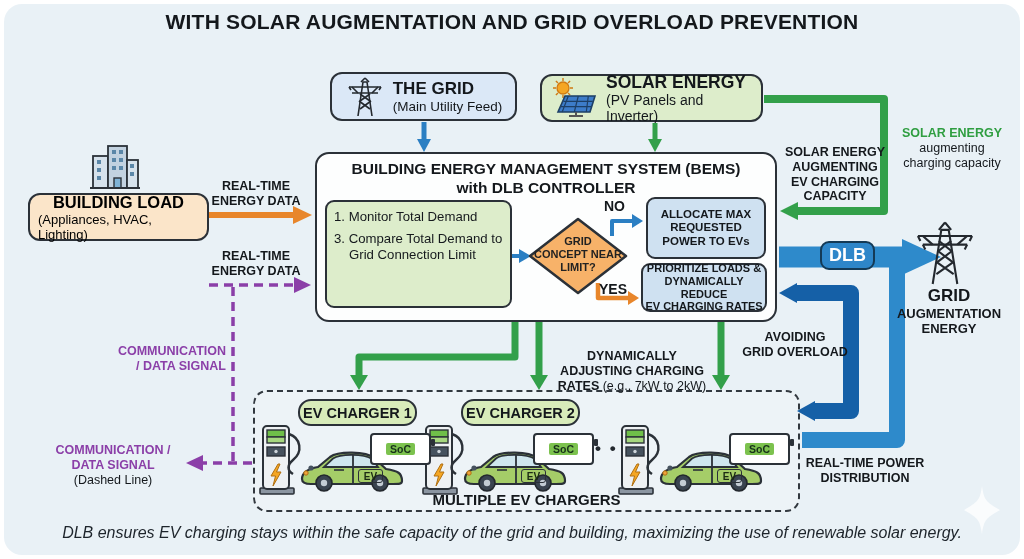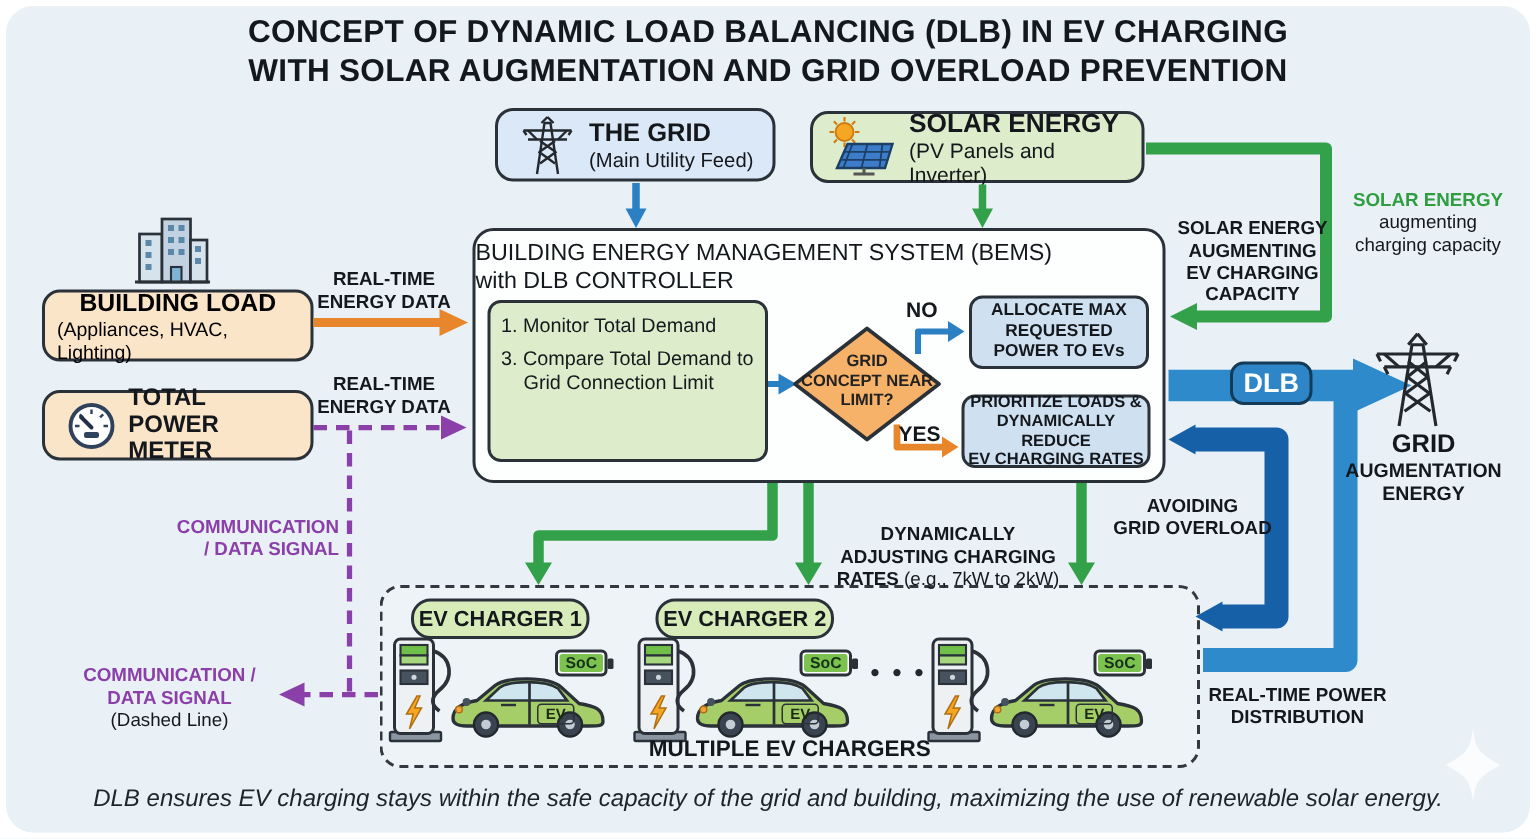--- a/index.html
+++ b/index.html
@@ -31,56 +31,56 @@
   .solar-box .t-main{font-size:17.5px}
   .solar-box .t-sub{font-size:14px}
   .bload-box{left:28px;top:193px;width:181px;height:48px;background:var(--box-peach);flex-direction:column;gap:0}
   .bload-box .t-main{font-size:16.5px}
   .bload-box .t-sub{font-size:13px}
   .meter-box{left:28px;top:260px;width:181px;height:47px;background:var(--box-peach)}
   .meter-box .t-main{font-size:16px;line-height:1.1}
 
   .bems-box{left:315px;top:152px;width:462px;height:170px;background:#fdfefe;border-radius:14px;z-index:1;
     border:2.5px solid var(--outline);position:absolute}
-  .bems-title{position:absolute;top:6px;left:0;width:100%;font-weight:normal;font-size:15.5px;line-height:1.2;color:var(--ink)}
+  .bems-title{position:absolute;top:6px;left:0;width:100%;text-align:center;font-weight:bold;font-size:15.5px;line-height:1.2;color:var(--ink)}
   .steps-box{position:absolute;left:325px;top:200px;width:187px;height:108px;background:var(--box-green);
     border:2px solid var(--outline);border-radius:9px;padding:7px 7px;z-index:1;font-size:13.2px;color:#15191d;line-height:1.22}
   .steps-box .step{padding-left:15px;text-indent:-15px;margin-bottom:6px}
   .decision{position:absolute;border:2px solid var(--outline);border-radius:9px;background:var(--box-decision);
     display:flex;align-items:center;justify-content:center;text-align:center;font-weight:bold;color:var(--ink);z-index:1;line-height:1.18}
-  .allocate-box{left:646px;top:197px;width:120px;height:49px;font-size:11.5px}
+  .allocate-box{left:646px;top:197px;width:120px;height:62px;font-size:11.5px}
   .prioritize-box{left:641px;top:263px;width:126px;height:49px;font-size:11px}
   .diamond-label{position:absolute;left:528px;top:235px;width:100px;text-align:center;z-index:3;
     font-weight:bold;font-size:11px;line-height:1.18;color:#222}
   .branch-label{position:absolute;z-index:3;font-weight:bold;font-size:14px;color:var(--ink)}
 
   .lbl{position:absolute;z-index:3;text-align:center;font-weight:bold;font-size:12.5px;line-height:1.18;color:var(--ink)}
   .lbl .reg{font-weight:normal}
   .lbl-purple{color:var(--purple)}
   .lbl-green{color:var(--text-green)}
   .comm-mid{text-align:right}
 
   .dlb-badge{position:absolute;left:820px;top:241px;width:55px;height:29px;background:var(--dlb-fill);
     border:2.5px solid #143a56;border-radius:9px;color:#fff;font-weight:bold;font-size:18px;
     display:flex;align-items:center;justify-content:center;z-index:3}
 
   .chargers-box{position:absolute;left:253px;top:390px;width:547px;height:122px;border:2.5px dashed #32383f;
     border-radius:14px;z-index:1;background:rgba(255,255,255,.18)}
   .multiple-label{position:absolute;left:0;bottom:2px;width:100%;text-align:center;font-weight:bold;font-size:15px;color:var(--ink)}
   .charger-group{position:absolute;width:155px;height:105px;top:4px}
-  .ev-pill{position:absolute;left:16px;top:3px;width:119px;height:27px;background:var(--pill-green);
+  .ev-pill{position:absolute;left:40px;top:3px;width:119px;height:27px;background:var(--pill-green);
     border:2px solid var(--outline);border-radius:13px;display:flex;align-items:center;justify-content:center;
     font-weight:bold;font-size:14.5px;color:var(--ink)}
   .station{position:absolute;left:1px;top:24px;width:46px;height:76px}
   .car{position:absolute;left:40px;top:46px;width:112px;height:52px}
   .car svg{transform:scaleX(-1)}
   .ev-tag{position:absolute;left:60px;top:27px;width:25px;height:14px;border:1.8px solid var(--outline);
     border-radius:3px;font-weight:bold;font-size:10px;color:#1c2b14;display:flex;align-items:center;justify-content:center}
   .soc-badge{position:absolute;left:112px;top:37px;height:18px;background:#fff;border:2px solid var(--outline);
-    border-radius:4px;display:flex;align-items:center;padding:1px;z-index:3}
+    border-radius:4px;display:flex;align-items:center;padding:14px;z-index:3}
   .soc-fill{background:var(--soc-green);border-radius:2px;padding:0 4px;font-weight:bold;font-size:10.5px;color:#17301a;line-height:12px}
   .soc-nub{position:absolute;right:-6px;top:4px;width:4px;height:7px;background:var(--outline);border-radius:1px}
   .dots{position:absolute;left:322px;top:47px;width:44px;text-align:center;font-weight:bold;font-size:17px;color:#23282e;letter-spacing:2px}
 
   .footer{position:absolute;top:524px;left:0;width:100%;text-align:center;z-index:3;
     font-style:italic;font-size:16px;color:#1d242b}
   .sparkle{position:absolute;left:956px;top:484px;z-index:1;opacity:.85}
 
   .stroke-blue{stroke:var(--blue)}.stroke-green{stroke:var(--green)}.stroke-orange{stroke:var(--orange)}
   .stroke-purple{stroke:var(--purple)}.stroke-bl{stroke:var(--blue-light)}.stroke-bd{stroke:var(--blue-dark)}
@@ -133,21 +133,20 @@
 
     <path class="stroke-green nofill" d="M515 322 V357 H359 V376" stroke-width="7" stroke-linejoin="round"></path>
     <polygon class="fill-green" points="359,390 350,375 368,375"></polygon>
     <path class="stroke-green nofill" d="M539 322 V376" stroke-width="7"></path>
     <polygon class="fill-green" points="539,390 530,375 548,375"></polygon>
     <path class="stroke-green nofill" d="M721 322 V376" stroke-width="7"></path>
     <polygon class="fill-green" points="721,390 712,375 730,375"></polygon>
   </svg>
 
   <div class="title">
-    <div>CONCEPT OF DYNAMIC LOAD BALANCING (DLB) IN EV CHARGING</div>
     <div>WITH SOLAR AUGMENTATION AND GRID OVERLOAD PREVENTION</div>
   </div>
 
   <div class="node grid-box">
     <svg width="40" height="41" viewBox="0 0 40 41">
       <g fill="none" stroke="#23282e" stroke-width="1.6">
         <path d="M13 40 L18 6 H22 L27 40"></path>
         <path d="M15 33 L26 25 M25 33 L14 25 M15 25 L25 18 M25 25 L15 18"></path>
         <path d="M4 11 H36 M7 17 H33"></path>
         <path d="M7 11 L13 17 M33 11 L27 17 M20 2 L16 6 M20 2 L24 6"></path>
@@ -196,31 +195,20 @@
       </g>
       <rect x="26" y="36" width="7" height="10" fill="#7fb3d6" stroke="#2b3138" stroke-width="1.4"></rect>
       <path d="M2 46 H52" stroke="#2b3138" stroke-width="2"></path>
     </svg>
   </div>
   <div class="node bload-box">
     <div class="t-main">BUILDING LOAD</div>
     <div class="t-sub">(Appliances, HVAC, Lighting)</div>
   </div>
 
-  <div class="node meter-box">
-    <svg width="34" height="34" viewBox="0 0 34 34">
-      <circle cx="17" cy="17" r="14" fill="#fff" stroke="#30415c" stroke-width="2.6"></circle>
-      <g stroke="#30415c" stroke-width="1.6">
-        <path d="M17 6 V9 M6 17 H9 M25 17 H28 M9.2 9.2 L11.3 11.3 M24.8 9.2 L22.7 11.3"></path>
-      </g>
-      <path d="M17 18 L10 11" stroke="#22304a" stroke-width="2.6" stroke-linecap="round"></path>
-      <rect x="12" y="21" width="10" height="4" rx="1.5" fill="#30415c"></rect>
-    </svg>
-    <div class="txt t-main" style="width:108px">TOTAL POWER METER</div>
-  </div>
 
   <div class="lbl" style="left:202px;top:179px;width:108px">
     <div>REAL-TIME</div>
     <div>ENERGY DATA</div>
   </div>
   <div class="lbl" style="left:202px;top:249px;width:108px">
     <div>REAL-TIME</div>
     <div>ENERGY DATA</div>
   </div>
 

